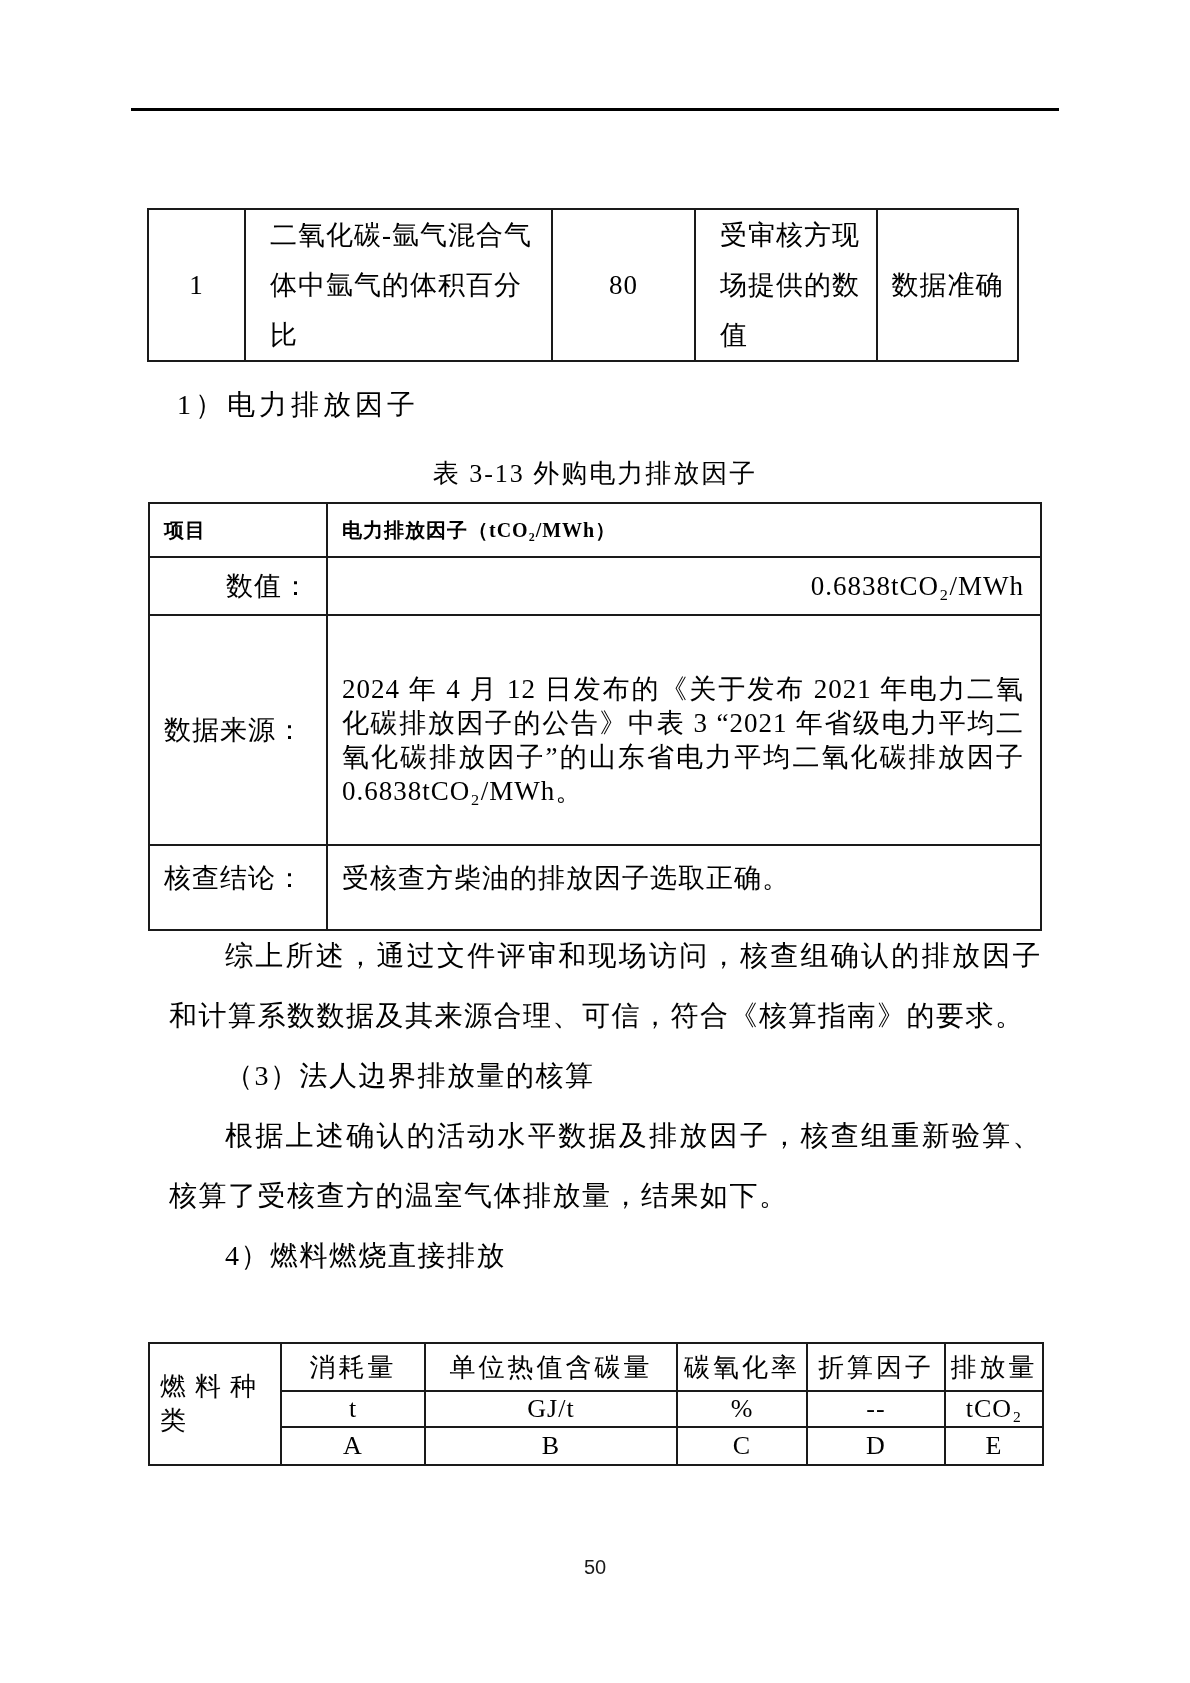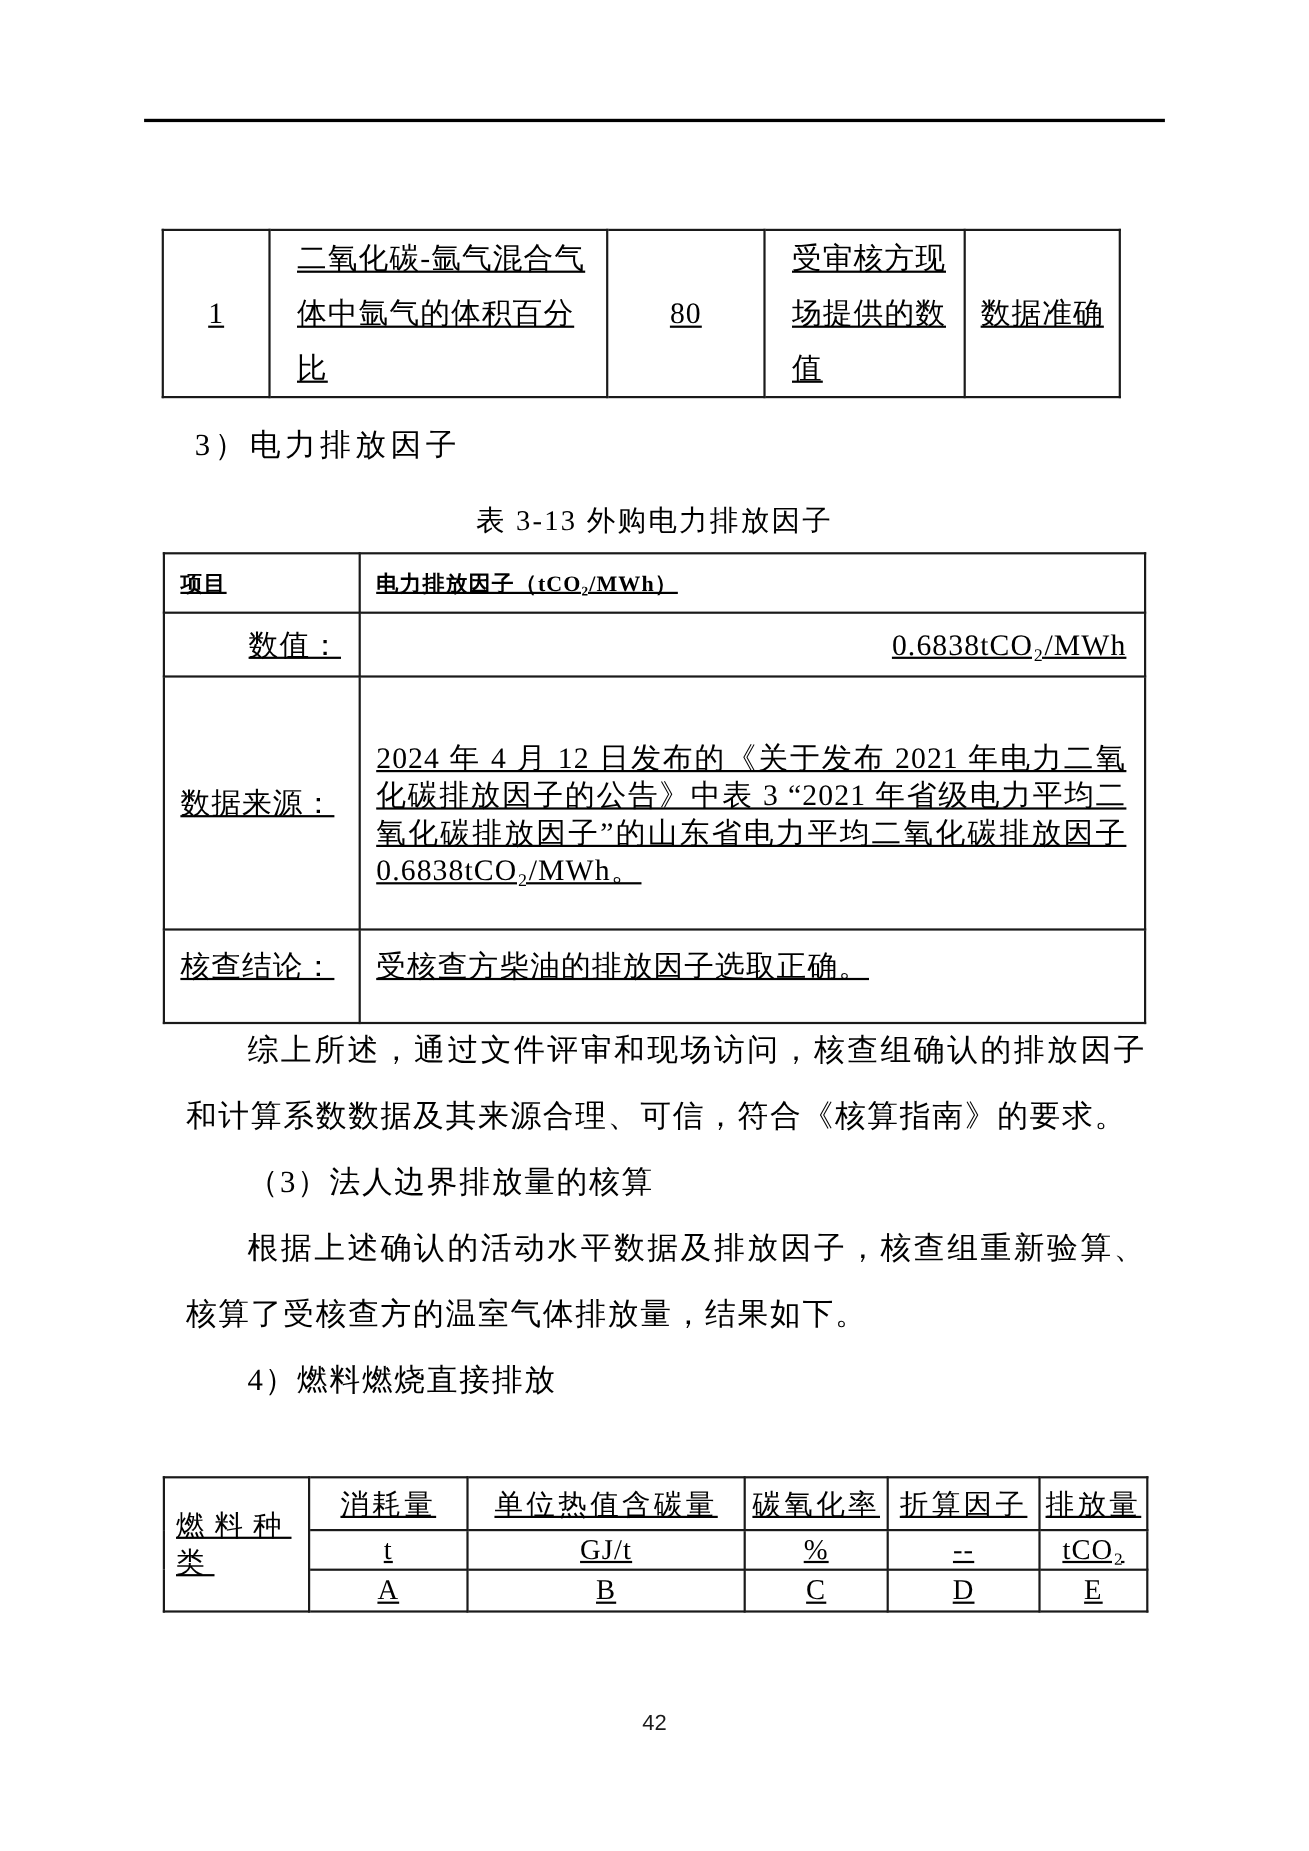--- a/index.html
+++ b/index.html
@@ -14,21 +14,21 @@
     color: #000;
     overflow: hidden;
   }
   .header-rule {
     position: absolute;
     left: 131px; top: 108px;
     width: 928px; height: 3px;
     background: #000;
   }
   table { border-collapse: collapse; table-layout: fixed; }
-  td, th { border: 2px solid #1a1a1a; font-weight: normal; text-decoration: underline; }
+  td, th { border: 2px solid #1a1a1a; font-weight: normal; }
 
   
   .t1 {
     position: absolute;
     left: 147px; top: 208px;
     width: 870px;
     font-size: 27px;
   }
   .t1 td { height: 122px; vertical-align: middle; letter-spacing: 1px; }
   .t1 .c { text-align: center; }
@@ -135,21 +135,21 @@
         <tr>
       <td class="c">1</td>
       <td class="l">二氧化碳-氩气混合气体中氩气的体积百分比</td>
       <td class="c">80</td>
       <td class="l">受审核方现场提供的数值</td>
       <td class="c">数据准确</td>
     </tr>
   </tbody>
     </table>
 
-  <div class="sec-heading">3）电力排放因子</div>
+  <div class="sec-heading">1）电力排放因子</div>
 
   <div class="tbl-caption">表 3-13 外购电力排放因子</div>
 
   <table class="t2">
     <colgroup>
       <col style="width:178px">
         <col>
     </colgroup>
     <tbody>
         <tr class="hdr">
@@ -208,15 +208,15 @@
     <tr class="rl">
       <td>A</td>
       <td>B</td>
       <td>C</td>
       <td>D</td>
       <td>E</td>
     </tr>
   </tbody>
     </table>
 
-  <div class="pageno">42</div>
+  <div class="pageno">50</div>
 
 </div>
 
 </body></html>

